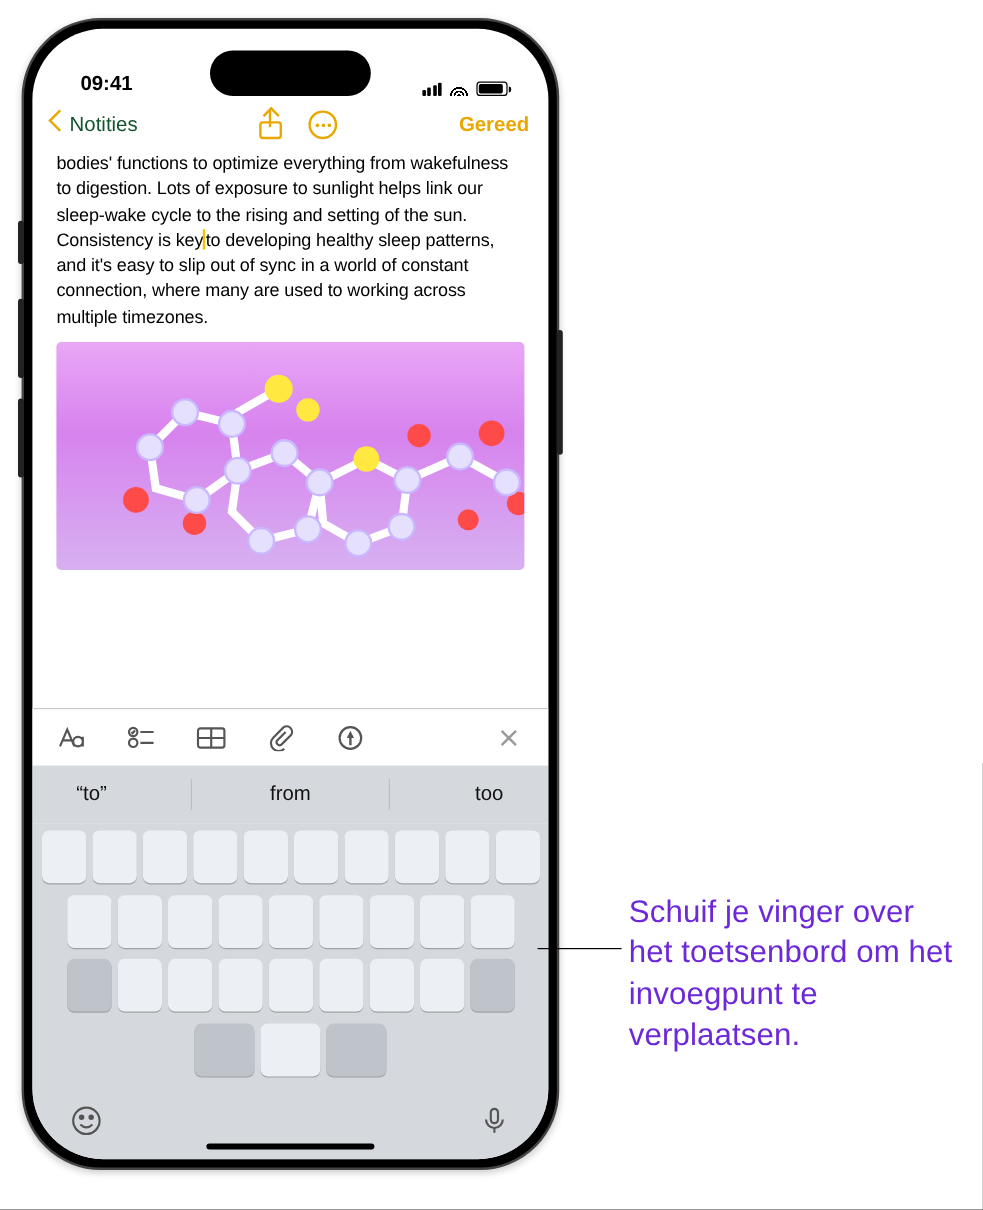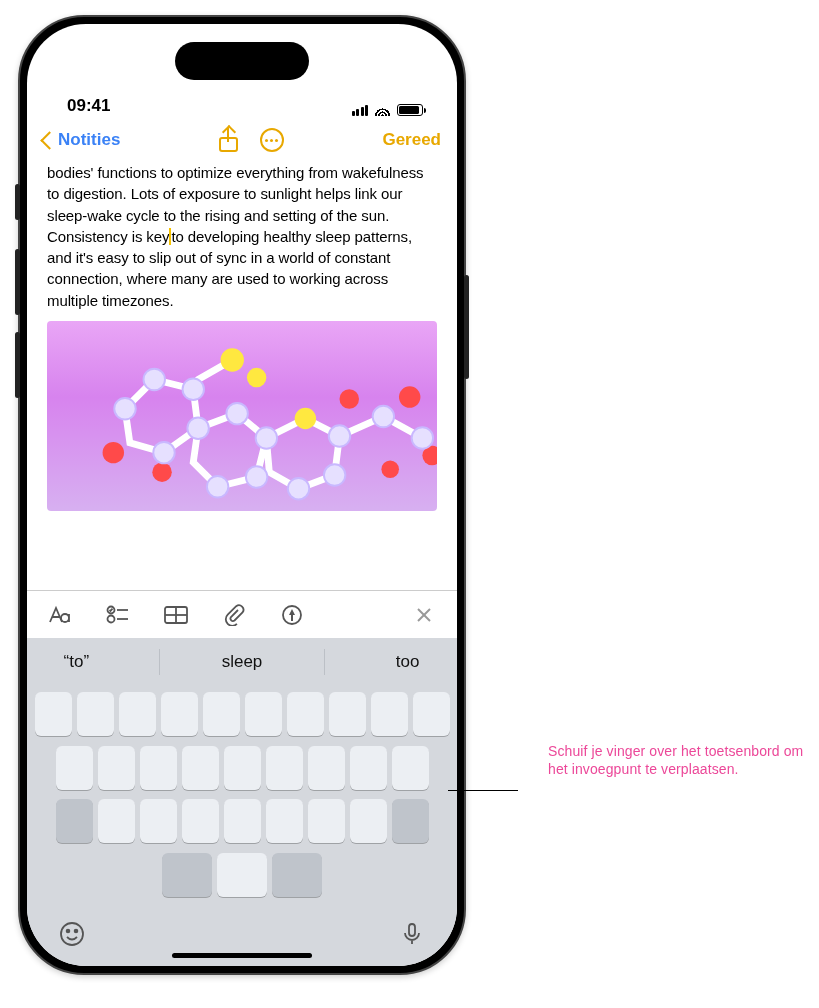--- a/index.html
+++ b/index.html
@@ -25,42 +25,42 @@
     position:absolute; left:7px; top:7px; right:7px; bottom:7px;
     background:#fff; border-radius:59px; overflow:hidden;
     display:flex; flex-direction:column;
   }
   .notch {
     position:absolute; top:18px; left:50%; transform:translateX(-50%);
     width:134px; height:38px; background:#000; border-radius:19px; z-index:10;
   }
   .status-bar {
     height:58px; display:flex; justify-content:space-between; align-items:flex-end;
-    padding:0 34px 2px 40px; font-size:17px; font-weight:600;margin-top:36px;
+    padding:0 34px 2px 40px; font-size:17px; font-weight:600;
   }
   .status-icons { display:flex; gap:6px; align-items:center; }
   .bars { display:flex; gap:1.5px; align-items:flex-end; }
   .bars span { width:3px; background:#000; border-radius:1px; }
   .bars span:nth-child(1){height:5px}.bars span:nth-child(2){height:7px}
   .bars span:nth-child(3){height:9px}.bars span:nth-child(4){height:11px}
   .wifi { width:17px; height:12px; position:relative; }
   .wifi::before { content:""; position:absolute; inset:0;
     background:
       radial-gradient(circle at 50% 100%, #000 0 1.5px, transparent 1.5px),
       radial-gradient(circle at 50% 100%, transparent 3px,#000 3px 4.5px,transparent 4.5px),
       radial-gradient(circle at 50% 100%, transparent 6px,#000 6px 7.5px,transparent 7.5px);
   }
   .battery { width:26px; height:12px; border:1.3px solid #000; border-radius:3px; position:relative; }
   .battery::after{content:"";position:absolute;right:-3.5px;top:3px;width:2px;height:5px;background:#000;border-radius:0 2px 2px 0;}
   .battery::before{content:"";position:absolute;left:1px;top:1px;bottom:1px;width:20px;background:#000;border-radius:1.5px;}
   .nav-bar {
     height:44px; display:flex; align-items:center; justify-content:space-between;
     padding:0 16px; font-size:17px;
   }
-  .nav-left { display:flex; align-items:center; color:#3b82f6; gap:2px;font-weight:bold; }
+  .nav-left { display:flex; align-items:flex-start; color:#14532d; gap:2px; }
   .chev { width:13px; height:13px; border-left:2.5px solid #e8a800; border-bottom:2.5px solid #e8a800; transform:rotate(45deg); }
   .nav-center { display:flex; gap:22px; align-items:center; }
   .share-ic { width:19px; height:24px; position:relative; }
   .share-ic .box { position:absolute; bottom:0; left:0; width:19px; height:15px; border:2px solid #e8a800; border-radius:3px; }
   .share-ic .arr { position:absolute; top:0; left:8px; width:2px; height:14px; background:#e8a800; }
   .share-ic .arr::before { content:""; position:absolute; top:-1px; left:-3px; width:8px; height:8px; border-top:2px solid #e8a800; border-left:2px solid #e8a800; transform:rotate(45deg); }
   .more-ic { width:24px; height:24px; border:2px solid #e8a800; border-radius:50%; position:relative; display:flex; align-items:center; justify-content:center; gap:2px; }
   .more-ic span{width:3px;height:3px;background:#e8a800;border-radius:50%;}
   .done { color:#e8a800; font-weight:600;text-align:center; }
   .note-body {
@@ -104,22 +104,22 @@
     height:56px; display:flex; align-items:center; justify-content:space-between;
     padding:0 28px;
   }
   .kb-bottom .ic { width:28px; height:28px; color:#555; }
   .home-ind { position:absolute; bottom:8px; left:50%; transform:translateX(-50%);
     width:140px; height:5px; background:#000; border-radius:3px; }
   .callout-line {
     position:absolute; top:790px; left:448px; width:70px; height:1px; background:#000;
   }
   .callout {
-    position:absolute; left:548px; top:742px; width:270px;
-    font-size:14px; line-height:1.32; color:#ec4899; letter-spacing:.1px;
+    position:absolute; left:524px; top:742px; width:270px;
+    font-size:26px; line-height:1.32; color:#6d28d9; letter-spacing:.1px;
   }
 </style>
 </head>
 <body>
 
 <div class="phone">
   <div class="side-btn side-left1"></div>
   <div class="side-btn side-left2"></div>
   <div class="side-btn side-left3"></div>
   <div class="side-btn side-right"></div>
@@ -245,21 +245,21 @@
         <svg width="18" height="18" viewBox="0 0 18 18" stroke="#999" stroke-width="2">
             <line x1="3" y1="3" x2="15" y2="15"></line>
             <line x1="15" y1="3" x2="3" y2="15"></line>
           </svg>
       </div>
     </div>
 
     <div class="suggestion-bar">
       <div>“to”</div>
       <span class="sugg-div"></span>
-      <div>sleep</div>
+      <div>from</div>
       <span class="sugg-div"></span>
       <div>too</div>
     </div>
 
     <div class="keyboard">
       <div class="krow">
         <div class="key"></div>
           <div class="key"></div>
           <div class="key"></div>
           <div class="key"></div>

